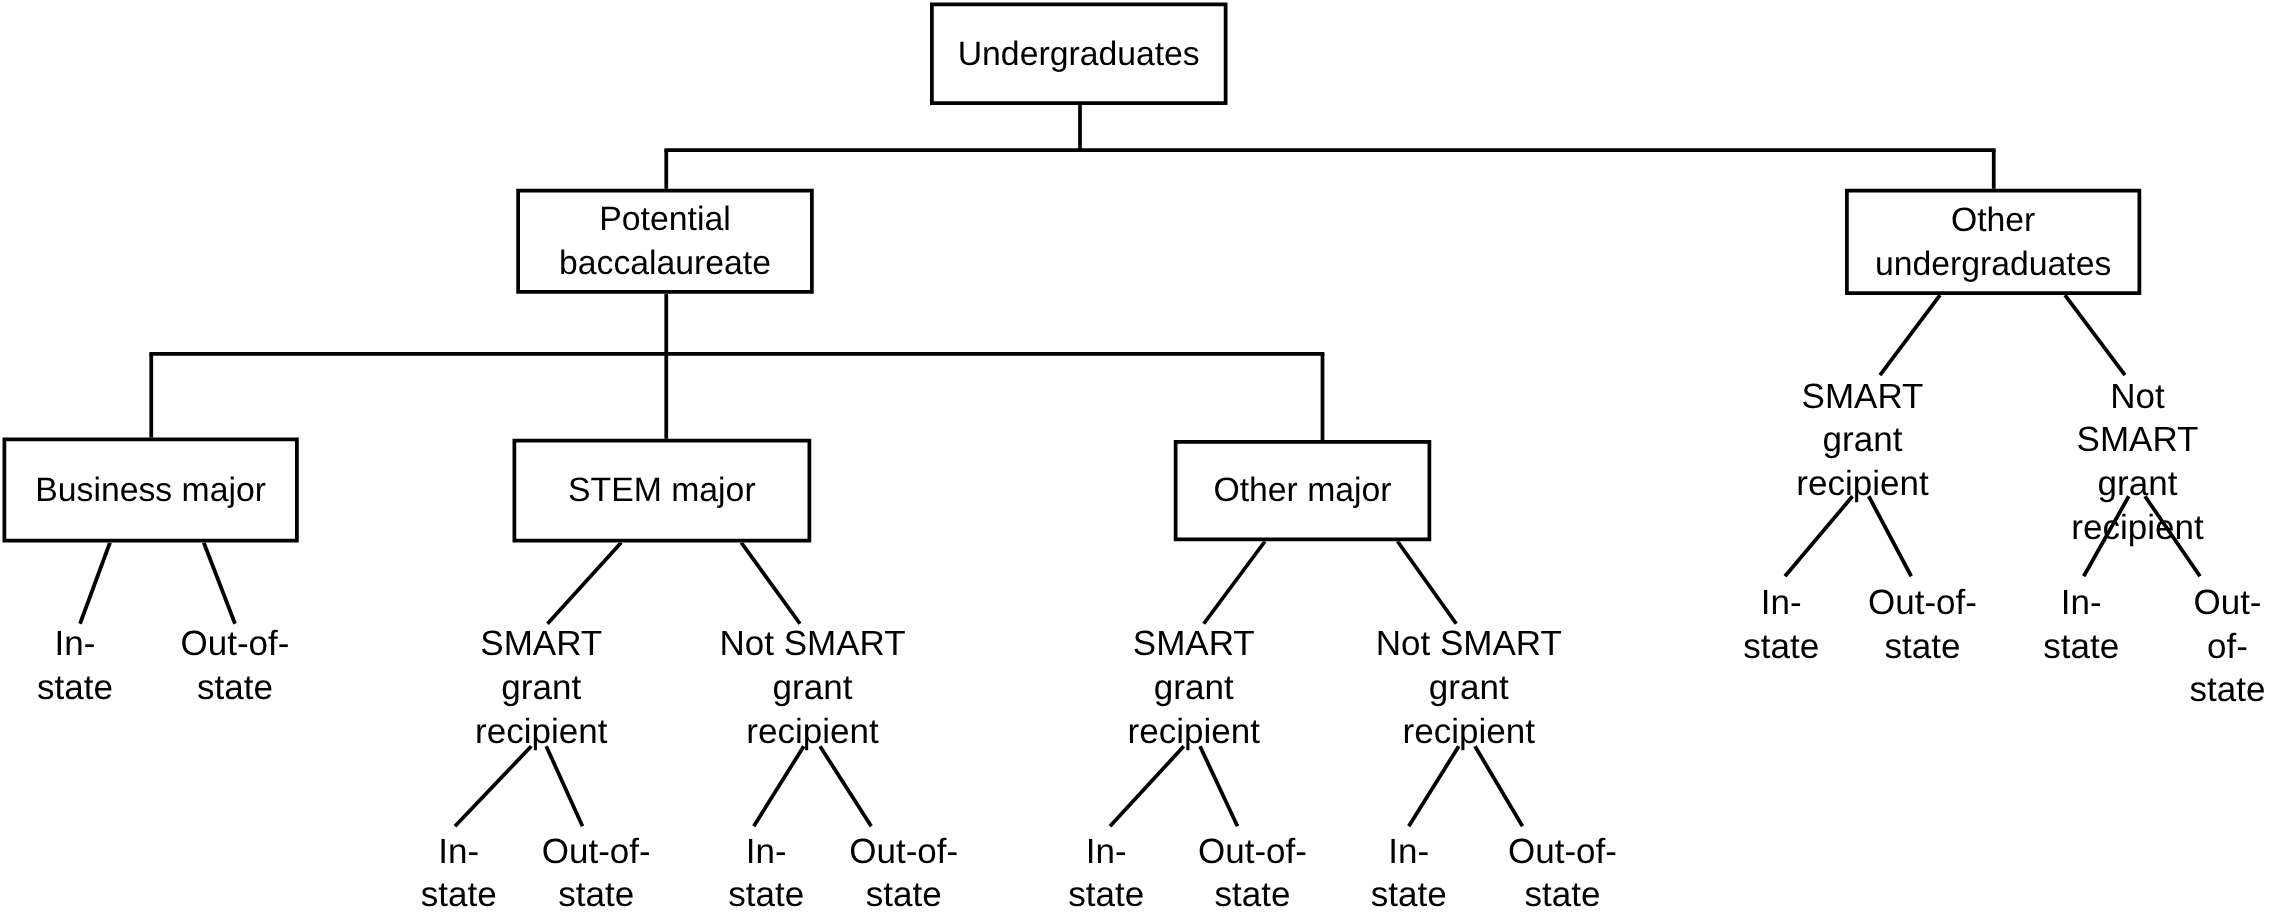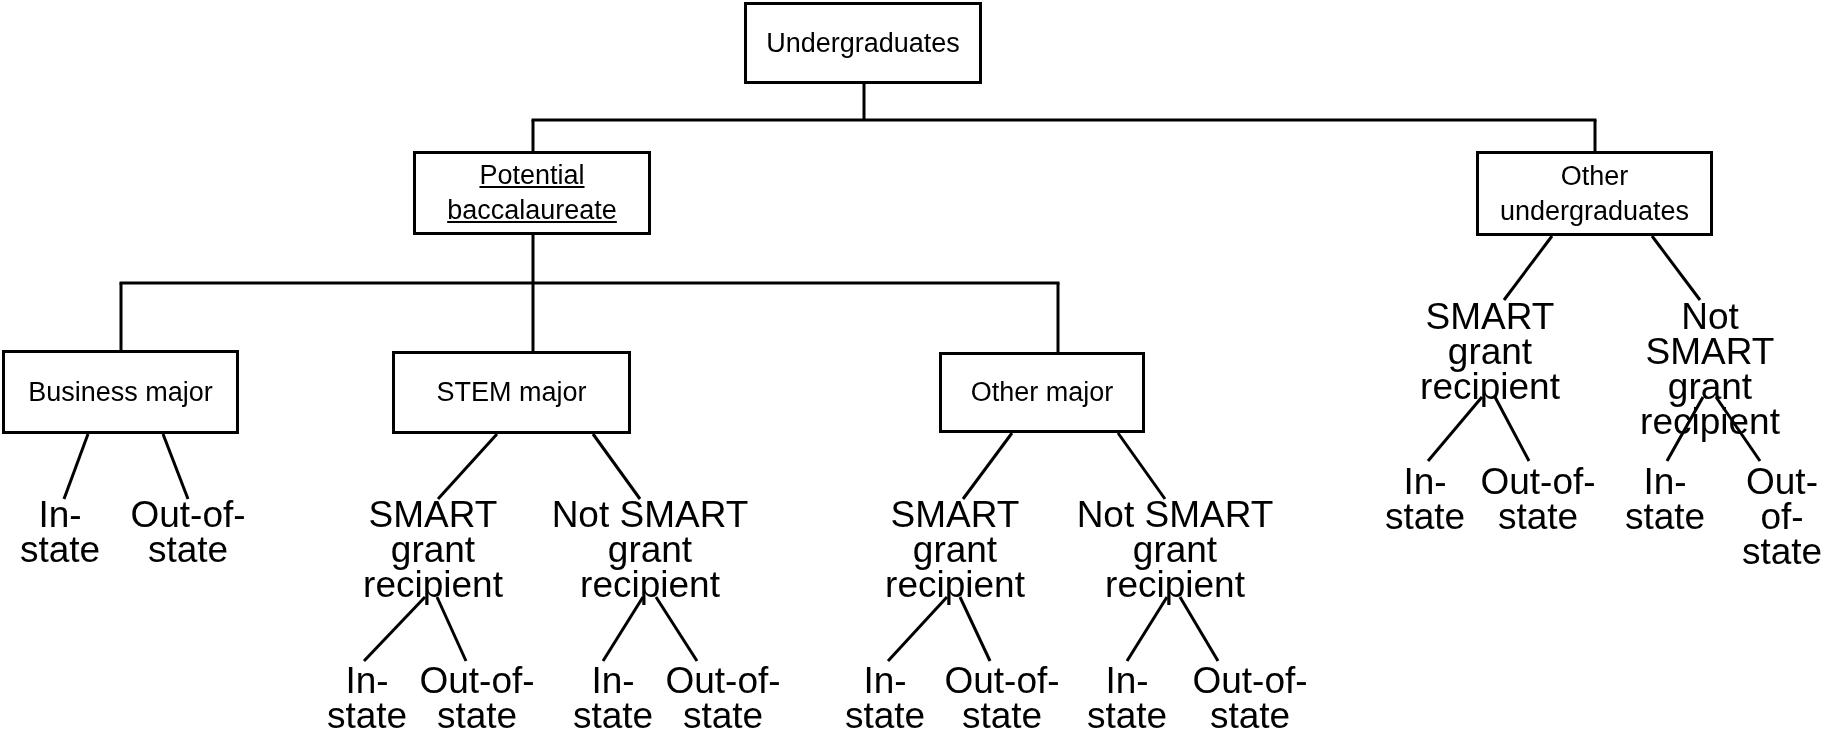--- a/index.html
+++ b/index.html
@@ -28,21 +28,21 @@
     justify-content: center;
     text-align: center;
     font-size: 27px;
     line-height: 35px;
     white-space: pre-line;
   }
   .node-label {
     position: absolute;
     transform: translateX(-50%);
     text-align: center;
-    font-size: 37px;
+    font-size: 28px;
     line-height: 35px;
     white-space: pre-line;
   }
 </style>
 </head>
 <body>
 
 <div id="canvas">
 
   <svg id="connectors" viewBox="0 0 1831 734" xmlns="http://www.w3.org/2000/svg">
@@ -81,29 +81,29 @@
     <line x1="1180" y1="597" x2="1218" y2="661"></line>
 
     <line x1="1482" y1="397" x2="1428" y2="461"></line>
     <line x1="1495" y1="397" x2="1529" y2="461"></line>
     <line x1="1703" y1="397" x2="1667" y2="461"></line>
     <line x1="1716" y1="397" x2="1760" y2="461"></line>
   </svg>
 
   <div class="node-box" style="left:744px; top:2px; width:238px; height:82px;">Undergraduates</div>
 
-  <div class="node-box" style="left:413px; top:151px; width:238px; height:84px;text-decoration:underline;">Potential
+  <div class="node-box" style="left:413px; top:151px; width:238px; height:84px;">Potential
 baccalaureate</div>
 
   <div class="node-box" style="left:2px; top:350px; width:237px; height:84px;">Business major</div>
 
   <div class="node-box" style="left:1476px; top:151px; width:237px; height:85px;">Other
 undergraduates</div>
 
-  <div class="node-box" style="left:392px; top:351px; width:239px; height:83px;">STEM major</div>
+  <div class="node-box" style="left:410px; top:351px; width:239px; height:83px;">STEM major</div>
 
   <div class="node-box" style="left:939px; top:352px; width:206px; height:81px;">Other major</div>
 
   <div class="node-label" style="left:60px; top:497px;">In-
 state</div>
   <div class="node-label" style="left:188px; top:497px;">Out-of-
 state</div>
 
   <div class="node-label" style="left:433px; top:497px;">SMART
 grant

